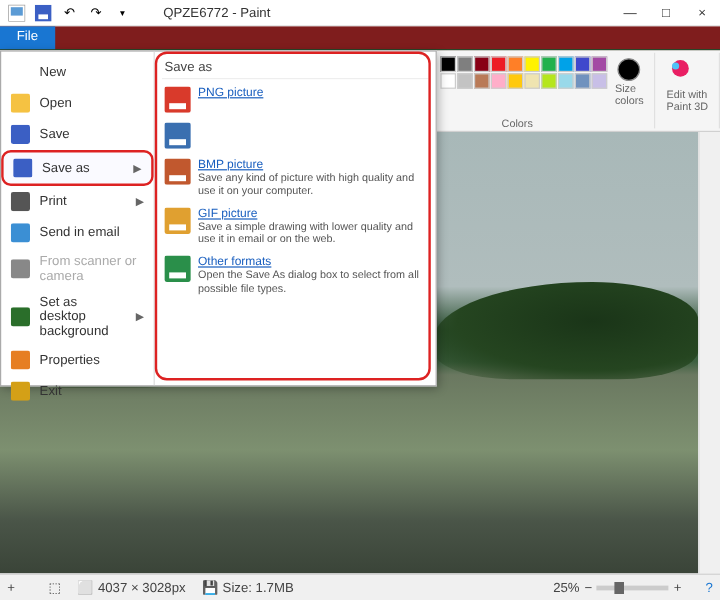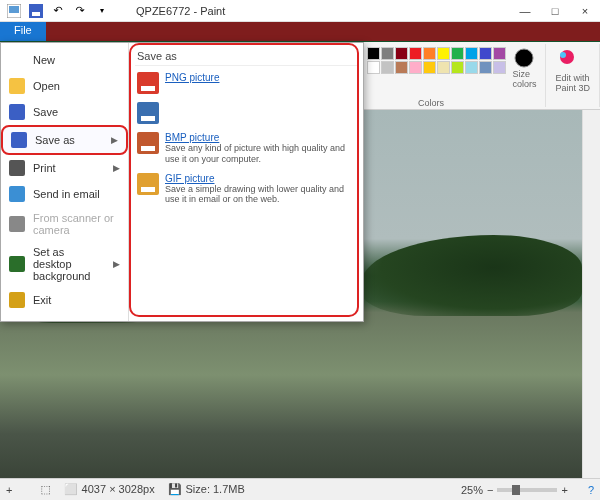--- a/index.html
+++ b/index.html
@@ -196,20 +196,26 @@
       </div>
       <div class="fm-item">
         <svg class="fm-ico">
           <rect width="16" height="16" fill="#2a6e2a" rx="2"></rect>
         </svg>
         <span>Set as desktop background</span>
         <span class="arrow">▶</span>
       </div>
       <div class="fm-item">
         <svg class="fm-ico">
+          <rect width="16" height="16" fill="#e67e22" rx="2"></rect>
+        </svg>
+        <span>Properties</span>
+      </div>
+      <div class="fm-item">
+        <svg class="fm-ico">
           <rect width="16" height="16" fill="#d4a017" rx="2"></rect>
         </svg>
         <span>Exit</span>
       </div>
     </div>
   <div class="fm-right-wrap">
     <div class="fm-right">
       <div class="fm-head">Save as</div>
       <div id="sa-list">
           <div class="sa-item">
@@ -238,20 +244,30 @@
             </div>
           </div>
           <div class="sa-item">
             <svg class="sa-ico">
               <rect width="22" height="22" fill="#e0a030" rx="2"></rect>
               <rect x="4" y="14" width="14" height="5" fill="#fff"></rect>
             </svg>
             <div class="sa-txt">
               <div class="t">GIF picture</div>
               <div class="d">Save a simple drawing with lower quality and use it in email or on the web.</div>
+            </div>
+          </div>
+          <div class="sa-item">
+            <svg class="sa-ico">
+              <rect width="22" height="22" fill="#2a8f4a" rx="2"></rect>
+              <rect x="4" y="14" width="14" height="5" fill="#fff"></rect>
+            </svg>
+            <div class="sa-txt">
+              <div class="t">Other formats</div>
+              <div class="d">Open the Save As dialog box to select from all possible file types.</div>
             </div>
           </div>
         </div>
     </div>
     <div class="hl-box"></div>
   </div>
 </div>
 
 <div class="statusbar">
   <span>+</span>

